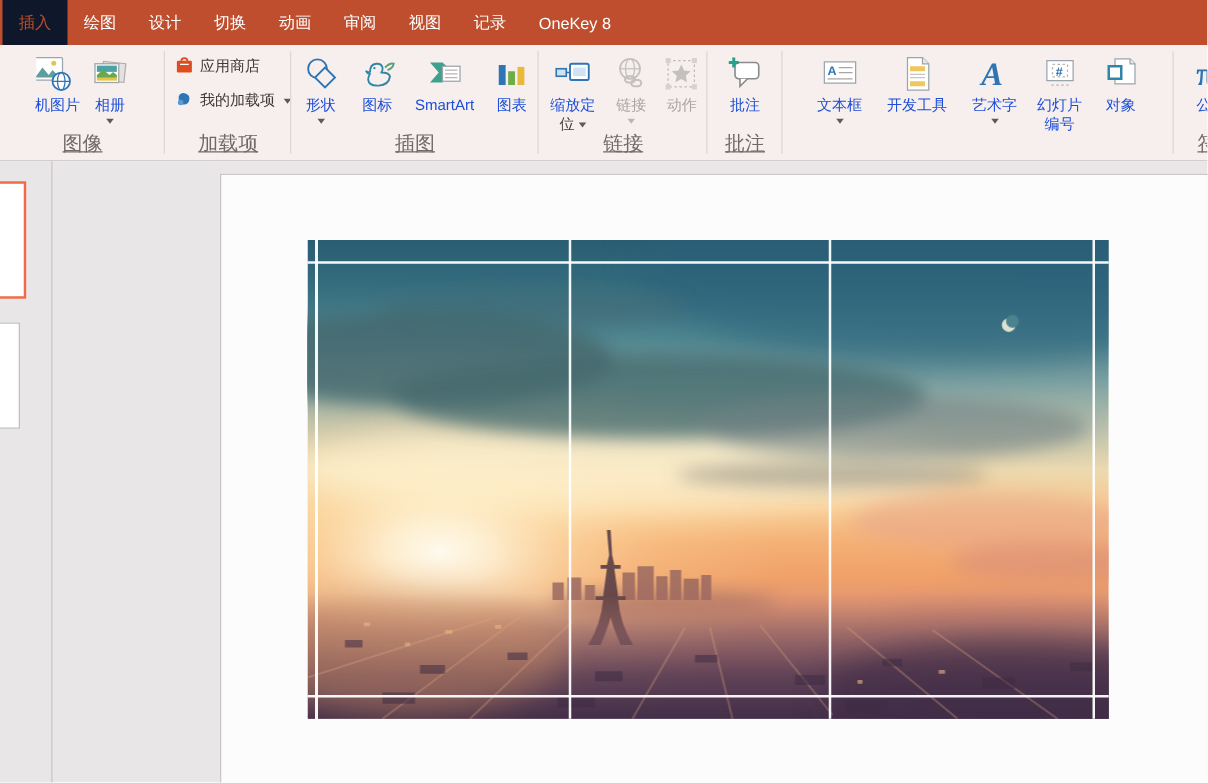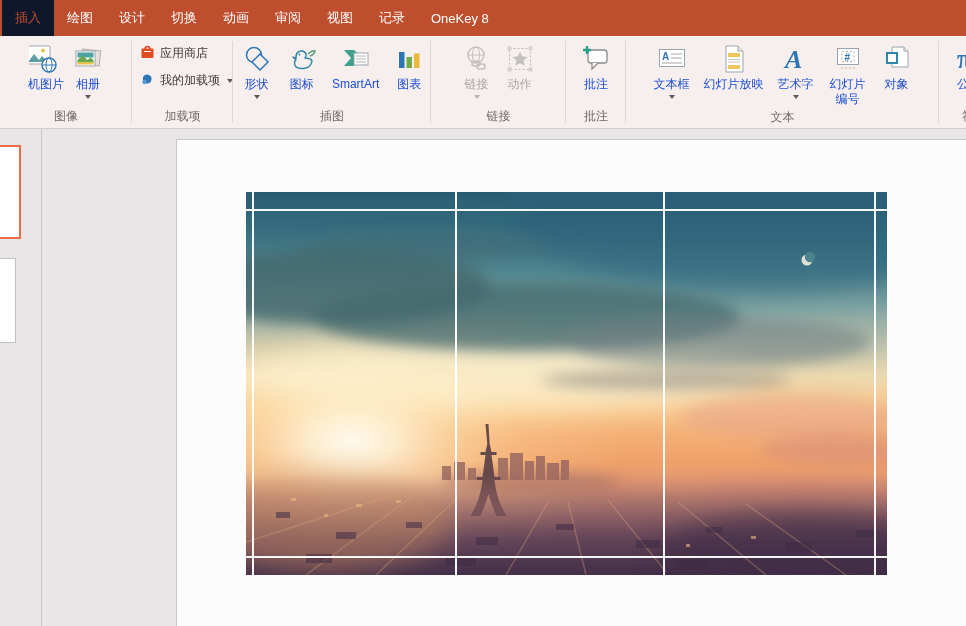--- a/index.html
+++ b/index.html
@@ -14,21 +14,21 @@
   .tab.active{background:#0f172a;color:#bf4e2e;}
   .tab:first-child{margin-left:2px;}
   .tellme{display:flex;align-items:center;gap:7px;padding:0 12px;margin-left:10px;white-space:nowrap;}
   .bulb{display:inline-flex;}
   
   .ribbon{height:92px;background:#f6efed;display:flex;border-bottom:1px solid #d3cdcb;position:relative;overflow:hidden;}
   .rgroup{position:relative;display:flex;flex-direction:column;flex:0 0 auto;}
   .rgroup:after{content:"";position:absolute;right:0;top:5px;bottom:5px;width:1px;background:#ddd6d3;}
   .rgroup:last-child:after{display:none;}
   .ritems{flex:1;display:flex;align-items:flex-start;justify-content:center;padding-top:3px;}
-  .glabel{height:21px;line-height:18px;text-align:center;font-size:12px;color:#6e6a68;white-space:nowrap;overflow:hidden;}
+  .glabel{height:21px;line-height:18px;text-align:center;font-size:16px;color:#6e6a68;white-space:nowrap;overflow:hidden;text-decoration:underline;}
   .btn-lg{display:flex;flex-direction:column;align-items:center;padding:1px 2px;cursor:default;}
   .btn-lg .ic{height:37px;display:flex;align-items:center;justify-content:center;overflow:hidden;}
   .lbl{font-size:12px;color:#1d4ed8;line-height:15px;white-space:nowrap;}
   .lbl2{font-size:12px;color:#3d3b3a;line-height:14px;white-space:nowrap;display:flex;align-items:center;gap:3px;}
   .dd{width:0;height:0;border-left:3.5px solid transparent;border-right:3.5px solid transparent;border-top:4px solid #5c5a58;margin-top:3px;}
   .disabled .lbl,.disabled .lbl2{color:#a9a6a4;}
   .disabled .dd{border-top-color:#b8b5b3;}
   .stackcol{display:flex;flex-direction:column;justify-content:flex-start;gap:9px;padding:8px 6px 0 8px;}
   .btn-sm{display:flex;align-items:center;gap:5px;font-size:12px;color:#3d3b3a;white-space:nowrap;cursor:default;}
   .btn-sm .dd{margin-top:1px;margin-left:2px;}
@@ -179,20 +179,35 @@
           </svg>
         </span>
         <span class="lbl">图表</span>
       </div>
     </div>
     <div class="glabel">插图</div>
   </div>
 
   <div class="rgroup" style="width:135px;">
     <div class="ritems">
+      <div class="btn-lg" style="width:54px">
+        <span class="ic">
+          <svg width="30" height="26" viewBox="0 0 30 26">
+            <rect x="2" y="9" width="8" height="6" fill="#cfe3f5" stroke="#2e75b6" stroke-width="1.3"></rect>
+            <path d="M10 12h3" stroke="#2e75b6" stroke-width="1.3"></path>
+            <rect x="13" y="5" width="15" height="13" rx="1.5" fill="#fff" stroke="#2e75b6" stroke-width="1.5"></rect>
+            <rect x="15.5" y="8" width="10" height="7" fill="#cfe3f5"></rect>
+          </svg>
+        </span>
+        <span class="lbl">缩放定</span>
+        <span class="lbl2">
+            <span>位</span>
+            <span class="dd" style="margin-top:1px"></span>
+          </span>
+      </div>
       <div class="btn-lg disabled" style="width:38px">
         <span class="ic">
           <svg width="30" height="30" viewBox="0 0 30 30" opacity="0.55">
             <circle cx="14" cy="11" r="8" fill="none" stroke="#9b9b9b" stroke-width="1.4"></circle>
             <ellipse cx="14" cy="11" rx="3.6" ry="8" fill="none" stroke="#9b9b9b"></ellipse>
             <path d="M6 11h16" stroke="#9b9b9b"></path>
             <rect x="10" y="17" width="8" height="5" rx="2.5" fill="none" stroke="#9b9b9b" stroke-width="1.6"></rect>
             <rect x="15" y="20" width="8" height="5" rx="2.5" fill="none" stroke="#9b9b9b" stroke-width="1.6"></rect>
           </svg>
         </span>
@@ -248,21 +263,21 @@
       <div class="btn-lg" style="width:70px">
         <span class="ic">
           <svg width="26" height="30" viewBox="0 0 26 30">
             <path d="M5 2h12l5 5v21H5z" fill="#fff" stroke="#9aa5ad"></path>
             <path d="M17 2v5h5" fill="#efe9e6" stroke="#9aa5ad"></path>
             <rect x="7" y="9" width="12" height="4" fill="#f0c75e"></rect>
             <rect x="7" y="21" width="12" height="4" fill="#f0c75e"></rect>
             <path d="M7 15.5h12M7 18h12" stroke="#c9c4c1"></path>
           </svg>
         </span>
-        <span class="lbl">幻灯片放映</span>
+        <span class="lbl">开发工具</span>
       </div>
       <div class="btn-lg" style="width:46px">
         <span class="ic">
           <svg width="30" height="30" viewBox="0 0 30 30">
             <text x="4" y="24" font-size="26" font-style="italic" font-weight="bold" fill="#2e75b6" font-family="Liberation Serif,serif">A</text>
           </svg>
         </span>
         <span class="lbl">艺术字</span>
         <span class="dd"></span>
       </div>
@@ -283,21 +298,20 @@
           <svg width="28" height="30" viewBox="0 0 28 30">
             <path d="M9 3h12l4 4v16H9z" fill="#fff" stroke="#9aa5ad"></path>
             <path d="M21 3v4h4" fill="#efe9e6" stroke="#9aa5ad"></path>
             <rect x="3" y="8" width="12" height="12" fill="#2e86a8"></rect>
             <rect x="5" y="10" width="8" height="8" fill="#fff"></rect>
           </svg>
         </span>
         <span class="lbl">对象</span>
       </div>
     </div>
-    <div class="glabel">文本</div>
   </div>
 
   <div class="rgroup" style="width:70px;">
     <div class="ritems" style="justify-content:flex-start;padding-left:6px;">
       <div class="btn-lg" style="width:44px">
         <span class="ic">
           <svg width="30" height="30" viewBox="0 0 30 30">
             <text x="3" y="24" font-size="27" font-weight="bold" fill="#2e75b6" font-family="Liberation Serif,serif">π</text>
           </svg>
         </span>

